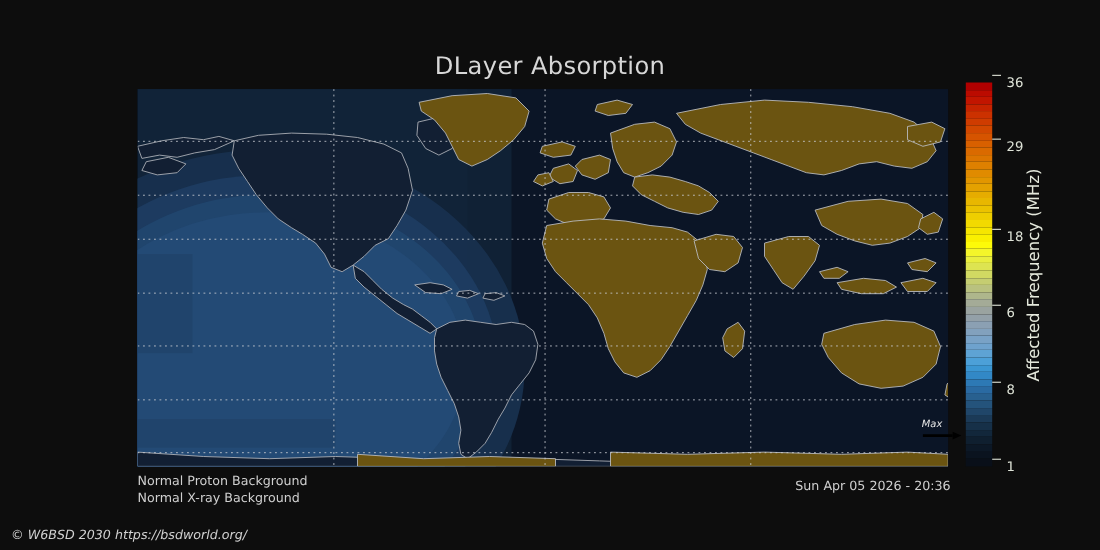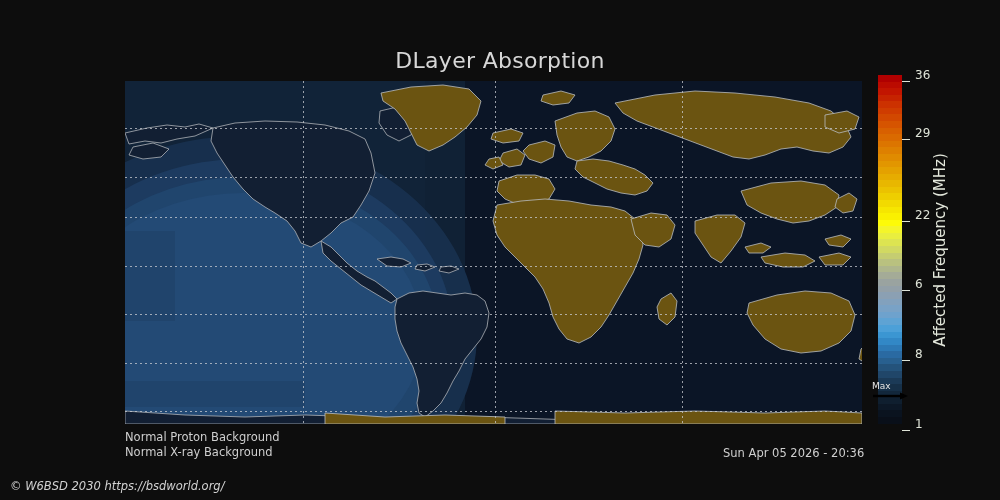--- a/index.html
+++ b/index.html
@@ -69,41 +69,41 @@
     background-size:5px 1px;opacity:.75;}
   .grid-v{top:0;width:1px;height:343px;
     background-image:linear-gradient(to bottom,#c9ccd2 0 2px,transparent 2px 5px);
     background-size:1px 5px;opacity:.75;}
 
   
   .cbar-wrap{position:absolute;left:878px;top:75px;width:24px;height:349px;}
   .cbar{position:absolute;inset:0;}
   .cbar-seg{width:100%;}
   .cbar-ticks{position:absolute;left:902px;top:75px;width:60px;height:349px;}
-  .cbar-tick{position:absolute;left:0;display:flex;align-items:flex-end;gap:5px;
+  .cbar-tick{position:absolute;left:0;display:flex;align-items:flex-start;gap:5px;
     font-size:12px;color:#dfe4d8;transform:translateY(-50%);}
   .cbar-tick i{display:block;width:8px;height:1px;background:#dfe4d8;}
   .cbar-label{
     position:absolute;left:930px;top:75px;height:349px;width:20px;
     display:flex;align-items:center;justify-content:center;
   }
   .cbar-label span{
     transform:rotate(-90deg);white-space:nowrap;font-size:15px;color:#e4e8dc;
   }
   .max-ann{
-    position:absolute;left:872px;top:381px;width:40px;height:20px;
-    font-size:9px;color:#e8e8e8;line-height:10px;
+    position:absolute;left:838px;top:381px;width:40px;height:20px;
+    font-size:9px;color:#e8e8e8;line-height:10px;font-style:italic;
   }
   .max-arrow{position:absolute;left:0;top:11px;width:36px;height:8px;}
 
   
   .note{position:absolute;font-size:11.5px;color:#cfcfcf;}
   .note.l1{left:125px;top:430px;}
   .note.l2{left:125px;top:445px;}
-  .stamp{position:absolute;left:723px;top:434px;font-size:11.5px;color:#cfcfcf;margin-top:12px;}
+  .stamp{position:absolute;left:723px;top:434px;font-size:11.5px;color:#cfcfcf;}
   .copyright{position:absolute;left:10px;top:479px;font-size:11.5px;
     font-style:italic;color:#d2d2d2;}
 </style>
 </head>
 <body>
 
 <div id="root">
 
   <div class="title">DLayer Absorption</div>
 
@@ -285,21 +285,21 @@
       <div class="cbar-tick" style="top: 0px;">
         <i></i>
         <span>36</span>
       </div>
       <div class="cbar-tick" style="top: 58px;">
         <i></i>
         <span>29</span>
       </div>
       <div class="cbar-tick" style="top: 139.6px;">
         <i></i>
-        <span>22</span>
+        <span>18</span>
       </div>
       <div class="cbar-tick" style="top: 209.4px;">
         <i></i>
         <span>6</span>
       </div>
       <div class="cbar-tick" style="top: 279.2px;">
         <i></i>
         <span>8</span>
       </div>
       <div class="cbar-tick" style="top: 349px;">

